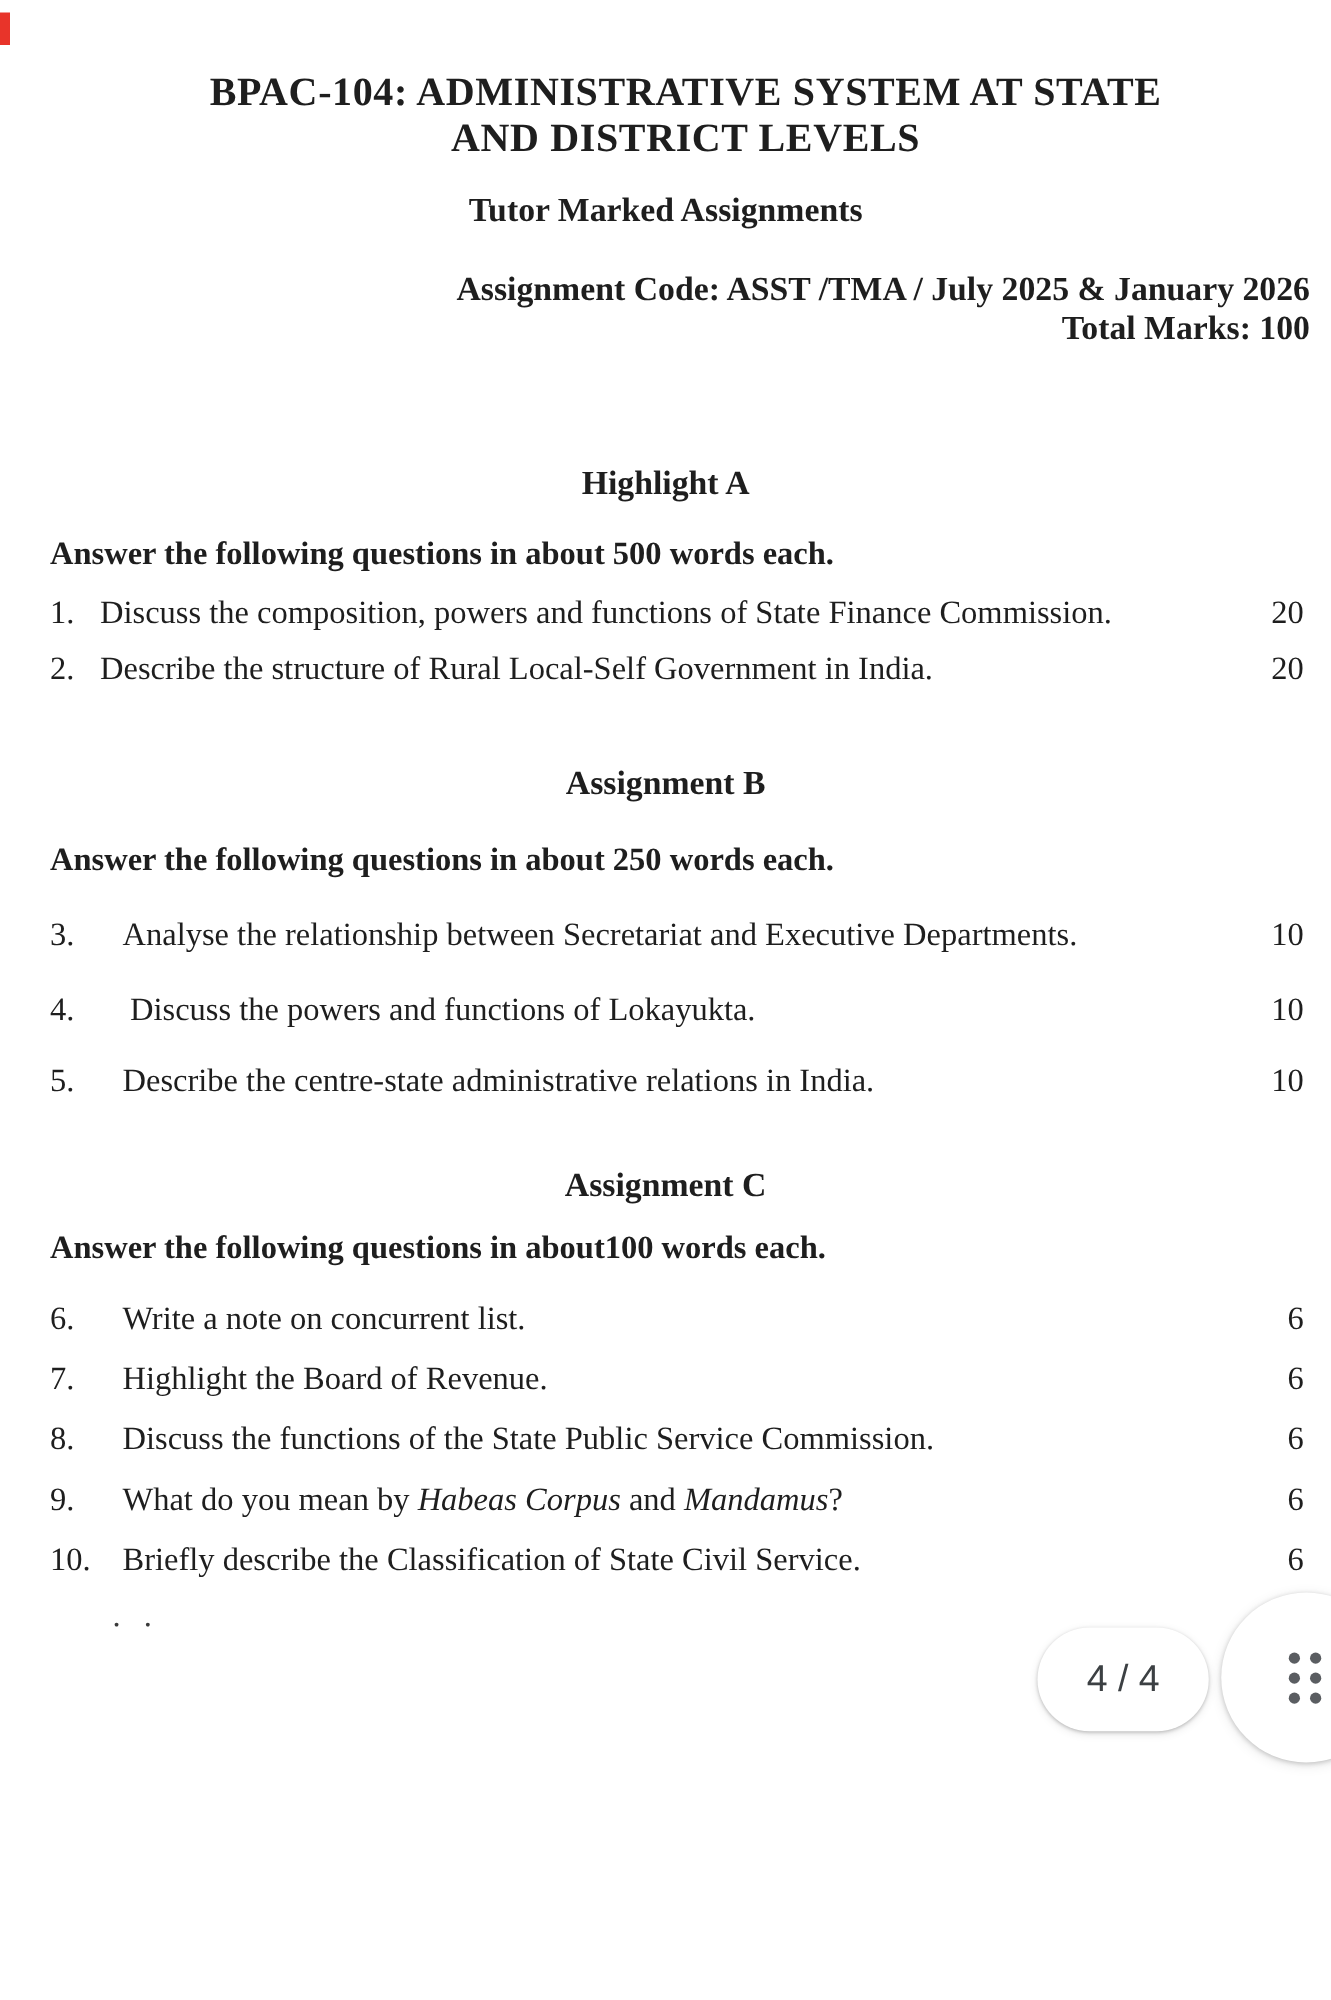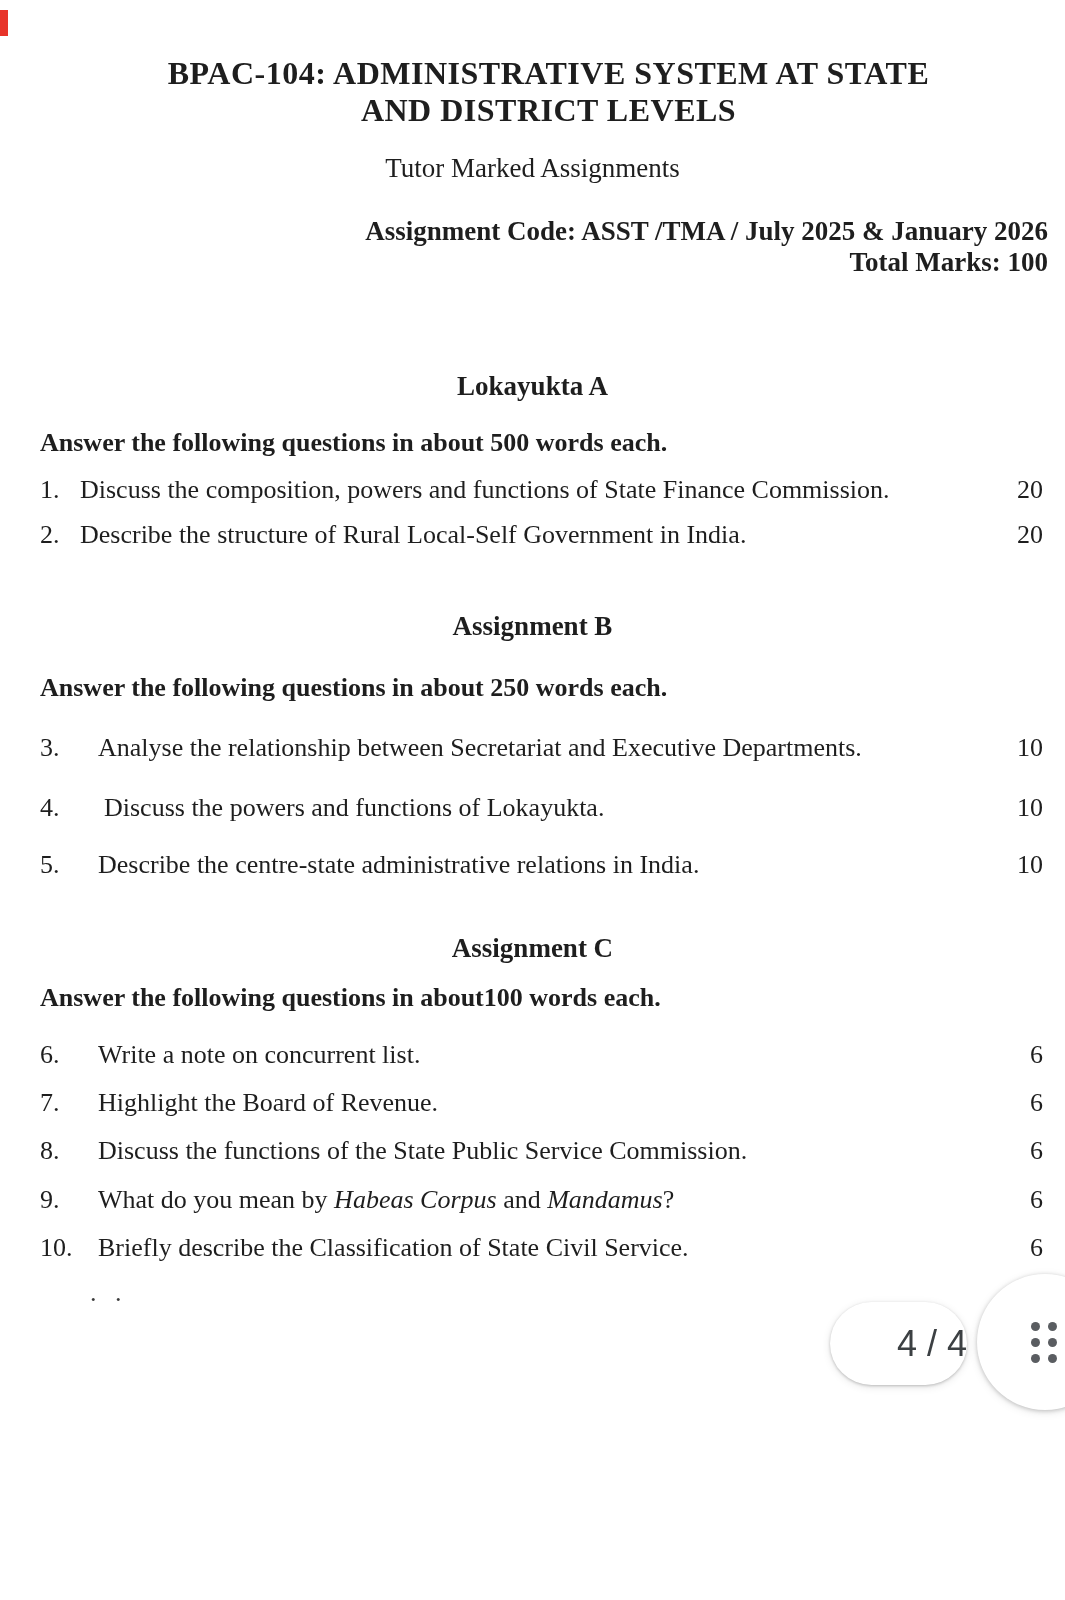--- a/index.html
+++ b/index.html
@@ -22,21 +22,21 @@
     text-align: center;
     font-weight: bold;
     font-size: 32px;
     line-height: 37px;
     letter-spacing: 0.5px;
     margin-left: 32px;
   }
   .doc-subtitle {
     left: 0; right: 0; top: 153px;
     text-align: center;
-    font-weight: normal;
+    font-weight: bold;
     font-size: 27px;
     line-height: 30px;
   }
   .meta-block {
     top: 216px; right: 17px; left: 0;
     text-align: right;
     font-weight: bold;
     font-size: 27px;
     line-height: 31px;
   }
@@ -71,23 +71,23 @@
     font-size: 26px; line-height: 30px;
     letter-spacing: 6px;
     color: #3a3a3a;
   }
   .page-pill {
     left: 830px; top: 1302px;
     width: 137px; height: 83px;
     background: #ffffff;
     border-radius: 42px;
     box-shadow: 0 1px 3px rgba(0,0,0,0.22), 0 2px 8px rgba(0,0,0,0.10);
-    display: flex; align-items: center; justify-content: flex-end;
+    display: flex; align-items: center; justify-content: center;
     font-family: "Liberation Sans", sans-serif;
-    font-size: 36px;
+    font-size: 30px;
     color: #3c4043;
   }
   .fab {
     left: 977px; top: 1274px;
     width: 136px; height: 136px;
     background: #ffffff;
     border-radius: 50%;
     box-shadow: 0 1px 4px rgba(0,0,0,0.20), 0 2px 10px rgba(0,0,0,0.10);
     cursor: pointer;
   }
@@ -117,21 +117,21 @@
     <div>AND DISTRICT LEVELS</div>
   </div>
 
   <div class="abs doc-subtitle">Tutor Marked Assignments</div>
 
   <div class="abs meta-block">
     <div>Assignment Code: ASST /TMA / July 2025 &amp; January 2026</div>
     <div>Total Marks: 100</div>
   </div>
 
-  <div class="abs section-heading" style="top:371px">Lokayukta A</div>
+  <div class="abs section-heading" style="top:371px">Highlight A</div>
   <div class="abs instruction" style="top:428px">Answer the following questions in about 500 words each.</div>
 
   <div class="abs qrow secA" style="top:475px">
     <span class="qnum">1.</span>
     <span class="qtext">Discuss the composition, powers and functions of State Finance Commission.</span>
     <span class="qmarks">20</span>
   </div>
   <div class="abs qrow secA" style="top:520px">
     <span class="qnum">2.</span>
     <span class="qtext">Describe the structure of Rural Local-Self Government in India.</span>

